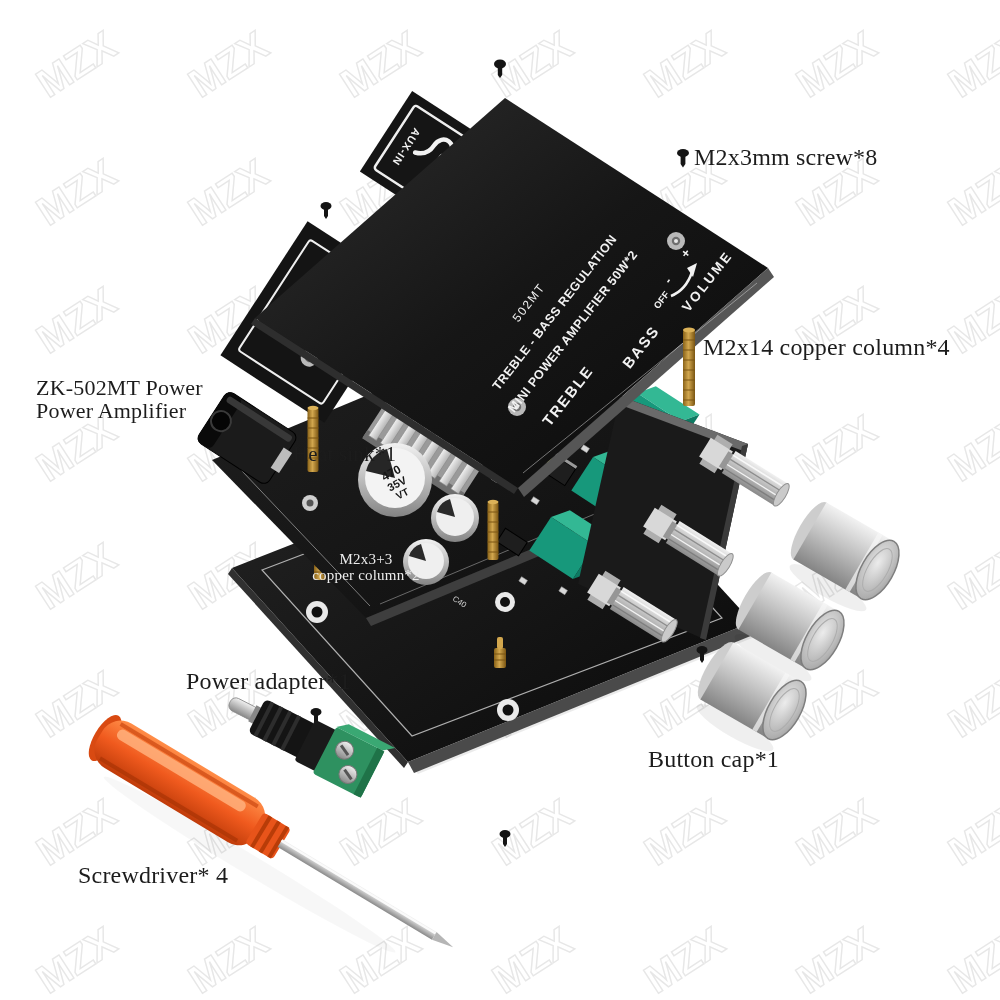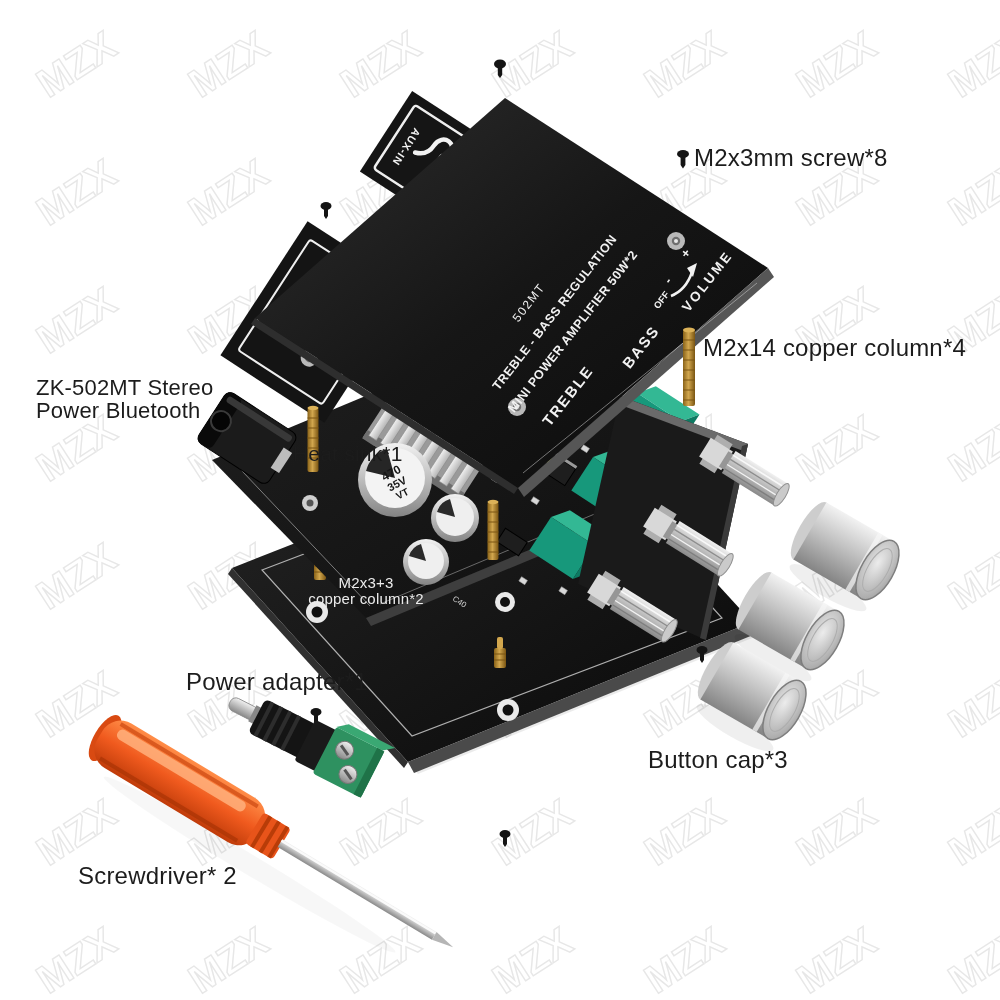--- a/index.html
+++ b/index.html
@@ -1,19 +1,19 @@
 <!DOCTYPE html>
 <html><head>
 <meta charset="utf-8">
 <style>
   html,body{margin:0;padding:0;background:#fff;}
   .stage{position:relative;width:1000px;height:1000px;background:#ffffff;overflow:hidden;
          font-family:"Liberation Sans", sans-serif;}
   .stage svg.scene{position:absolute;left:0;top:0;}
-  .labels{position:absolute;left:0;top:0;width:1000px;height:960px;pointer-events:none;}
+  .labels{position:absolute;left:0;top:0;width:1000px;height:960px;pointer-events:none;font-family:Liberation Serif, serif;}
   .lbl{position:absolute;color:#1c1c1c;white-space:nowrap;letter-spacing:.2px;}
   .lbl-24{font-size:24px;}
   .lbl-21{font-size:21px;margin-top:48px;}
   .module-lbl div{font-size:22px;line-height:23px;}
   .m2x33{color:#ececec;text-align:center;width:150px;font-size:15px;line-height:16px;}
   .screw-ico{display:inline-block;vertical-align:-3px;margin-right:4px;}
 </style>
 </head>
 <body>
 
@@ -464,39 +464,39 @@
             <polygon points="4.6,15 9.4,15 7,18.5" fill="#141414"></polygon>
           </svg>
     </span><span>M2x3mm screw*8</span>
   </div>
 
   <div class="lbl lbl-24" style="left:703px;top:334px;">
     <span>M2x14 copper column*4</span>
   </div>
 
   <div class="lbl module-lbl" style="left:36px;top:376px;">
-    <div>ZK-502MT Stereo</div>
-    <div>Power Bluetooth</div>
+    <div>ZK-502MT Power</div>
+    <div>Power Amplifier</div>
   </div>
 
   <div class="lbl lbl-21" style="left:293px;top:394px;">
     <span>Heat sink*1</span>
   </div>
 
-  <div class="lbl m2x33" style="left:291px;top:575px;">
+  <div class="lbl m2x33" style="left:291px;top:551px;">
     <div>M2x3+3</div>
     <div>copper column*2</div>
   </div>
 
   <div class="lbl lbl-24" style="left:146px;top:668px;margin-left:40px;">
     <span>Power adapter*1</span>
   </div>
 
   <div class="lbl lbl-24" style="left:648px;top:746px;">
-    <span>Button cap*3</span>
+    <span>Button cap*1</span>
   </div>
 
   <div class="lbl lbl-24" style="left:78px;top:862px;">
-    <span>Screwdriver* 2</span>
+    <span>Screwdriver* 4</span>
   </div>
 
 </div>
 </div>
 
 </body></html>

